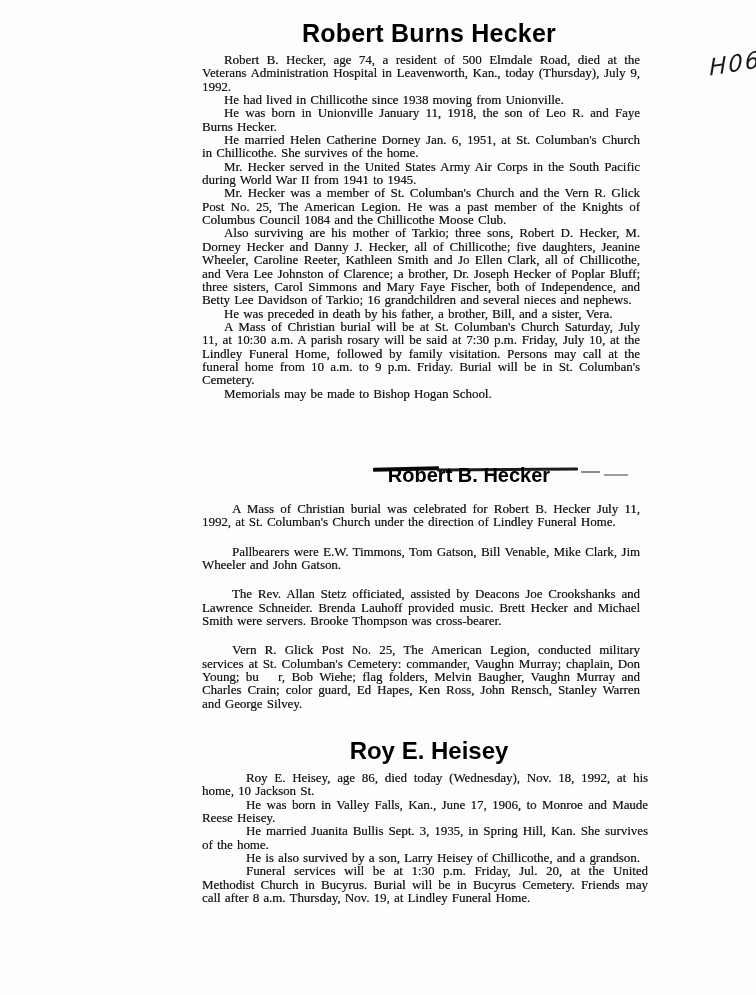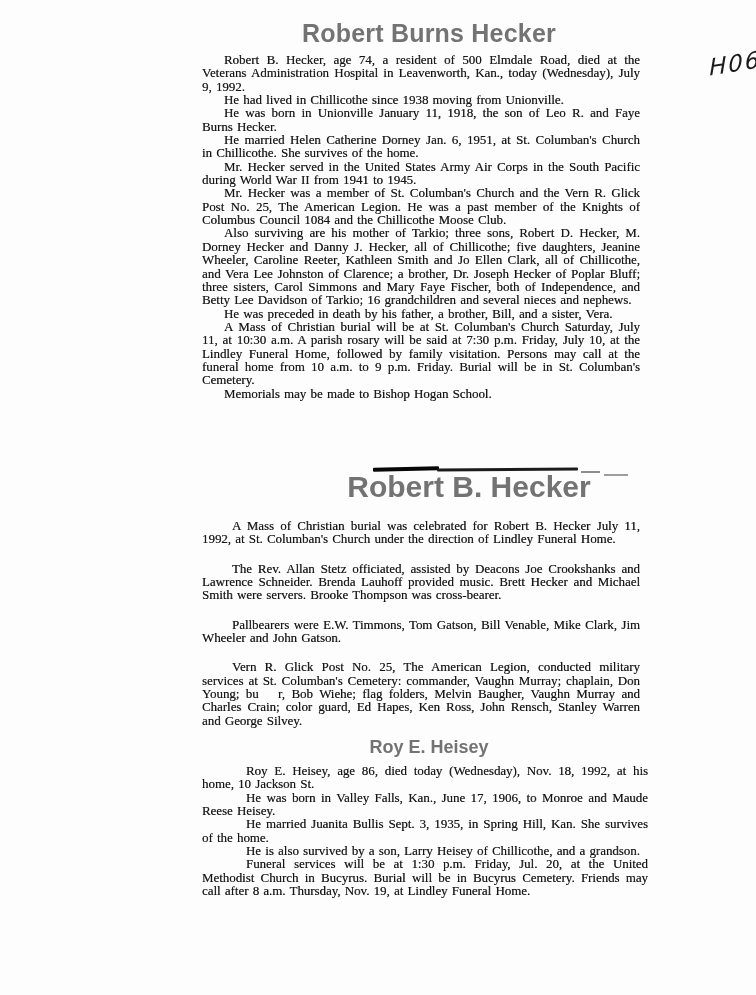--- a/index.html
+++ b/index.html
@@ -13,46 +13,46 @@
   }
   .obit{
     position:absolute;left:202px;
     background:#fdfdfd;
     overflow:hidden;
   }
   .obit-title{
     font-family:"Liberation Sans","DejaVu Sans",sans-serif;
     font-weight:bold;
     text-align:center;
-    color:#737373;
+    color:#000000;
     white-space:nowrap;
   }
   .obit-body p{
     margin:0;
     text-align:justify;
     font-size:12.9px;
     line-height:13.35px;
     text-shadow:0.3px 0 0 rgba(0,0,0,0.55);
     word-spacing:1px;
   }
   
   #obit1{top:19px;width:438px;height:447px;}
   #obit1 .obit-title{font-size:25px;letter-spacing:0.2px;margin:0 0 6px 0;transform:translateX(8px);}
   #obit1 .obit-body p{text-indent:22px;}
   
   #obit2{top:464px;width:438px;height:274px;}
-  #obit2 .obit-title{font-size:30px;margin:6px 0 5px 0;transform:translateX(48px);}
+  #obit2 .obit-title{font-size:20px;margin:0 0 5px 0;transform:translateX(48px);}
   #obit2 .obit-body p{text-indent:30px;margin-top:16px;}
   .rule-a{position:absolute;top:3px;left:171px;width:66px;height:4px;background:#070707;transform:rotate(-1.2deg);border-radius:1px;}
   .rule-b{position:absolute;top:4px;left:235px;width:141px;height:2.5px;background:#1c1c1c;transform:rotate(-0.5deg);border-radius:1px;}
   .dash-a{position:absolute;top:7px;left:379px;width:19px;height:2px;background:#8d8d8d;}
   .dash-b{position:absolute;top:10px;left:402px;width:24px;height:2px;background:#9e9e9e;}
   
   #obit3{top:737px;width:446px;height:258px;}
-  #obit3 .obit-title{font-size:18px;margin:0 0 7px 0;transform:translateX(4px);}
+  #obit3 .obit-title{font-size:24px;margin:0 0 7px 0;transform:translateX(4px);}
   #obit3 .obit-body p{text-indent:44px;}
   
   .handwriting{
     position:absolute;top:49px;left:709px;
     font-family:"DejaVu Sans",sans-serif;
     font-style:italic;
     font-size:23px;
     letter-spacing:2px;
     color:#1b1b1b;
     transform:rotate(-9deg) skewX(-8deg);
@@ -62,43 +62,43 @@
 </head>
 <body>
 
 <div class="page">
 
   <div class="handwriting">H060</div>
 
   <section class="obit" id="obit1">
     <h1 class="obit-title">Robert Burns Hecker</h1>
     <div class="obit-body">
-        <p>Robert B. Hecker, age 74, a resident of 500 Elmdale Road, died at the Veterans Administration Hospital in Leavenworth, Kan., today (Wednesday), July 9, 1992.</p>
+        <p>Robert B. Hecker, age 74, a resident of 500 Elmdale Road, died at the Veterans Administration Hospital in Leavenworth, Kan., today (Thursday), July 9, 1992.</p>
         <p>He had lived in Chillicothe since 1938 moving from Unionville.</p>
         <p>He was born in Unionville January 11, 1918, the son of Leo R. and Faye Burns Hecker.</p>
         <p>He married Helen Catherine Dorney Jan. 6, 1951, at St. Columban's Church in Chillicothe. She survives of the home.</p>
         <p>Mr. Hecker served in the United States Army Air Corps in the South Pacific during World War II from 1941 to 1945.</p>
         <p>Mr. Hecker was a member of St. Columban's Church and the Vern R. Glick Post No. 25, The American Legion. He was a past member of the Knights of Columbus Council 1084 and the Chillicothe Moose Club.</p>
         <p>Also surviving are his mother of Tarkio; three sons, Robert D. Hecker, M. Dorney Hecker and Danny J. Hecker, all of Chillicothe; five daughters, Jeanine Wheeler, Caroline Reeter, Kathleen Smith and Jo Ellen Clark, all of Chillicothe, and Vera Lee Johnston of Clarence; a brother, Dr. Joseph Hecker of Poplar Bluff; three sisters, Carol Simmons and Mary Faye Fischer, both of Independence, and Betty Lee Davidson of Tarkio; 16 grandchildren and several nieces and nephews.</p>
         <p>He was preceded in death by his father, a brother, Bill, and a sister, Vera.</p>
         <p>A Mass of Christian burial will be at St. Columban's Church Saturday, July 11, at 10:30 a.m. A parish rosary will be said at 7:30 p.m. Friday, July 10, at the Lindley Funeral Home, followed by family visitation. Persons may call at the funeral home from 10 a.m. to 9 p.m. Friday. Burial will be in St. Columban's Cemetery.</p>
         <p>Memorials may be made to Bishop Hogan School.</p>
       </div>
   </section>
 
   <section class="obit" id="obit2">
     <div class="rule-a"></div>
     <div class="rule-b"></div>
     <div class="dash-a"></div>
     <div class="dash-b"></div>
     <h1 class="obit-title">Robert B. Hecker</h1>
     <div class="obit-body">
         <p>A Mass of Christian burial was celebrated for Robert B. Hecker July 11, 1992, at St. Columban's Church under the direction of Lindley Funeral Home.</p>
+        <p>Pallbearers were E.W. Timmons, Tom Gatson, Bill Venable, Mike Clark, Jim Wheeler and John Gatson.</p>
         <p>The Rev. Allan Stetz officiated, assisted by Deacons Joe Crookshanks and Lawrence Schneider. Brenda Lauhoff provided music. Brett Hecker and Michael Smith were servers. Brooke Thompson was cross-bearer.</p>
-        <p>Pallbearers were E.W. Timmons, Tom Gatson, Bill Venable, Mike Clark, Jim Wheeler and John Gatson.</p>
         <p>Vern R. Glick Post No. 25, The American Legion, conducted military services at St. Columban's Cemetery: commander, Vaughn Murray; chaplain, Don Young; bu&nbsp;&nbsp;&nbsp;r, Bob Wiehe; flag folders, Melvin Baugher, Vaughn Murray and Charles Crain; color guard, Ed Hapes, Ken Ross, John Rensch, Stanley Warren and George Silvey.</p>
       </div>
   </section>
 
   <section class="obit" id="obit3">
     <h1 class="obit-title">Roy E. Heisey</h1>
     <div class="obit-body">
         <p>Roy E. Heisey, age 86, died today (Wednesday), Nov. 18, 1992, at his home, 10 Jackson St.</p>
         <p>He was born in Valley Falls, Kan., June 17, 1906, to Monroe and Maude Reese Heisey.</p>
         <p>He married Juanita Bullis Sept. 3, 1935, in Spring Hill, Kan. She survives of the home.</p>

